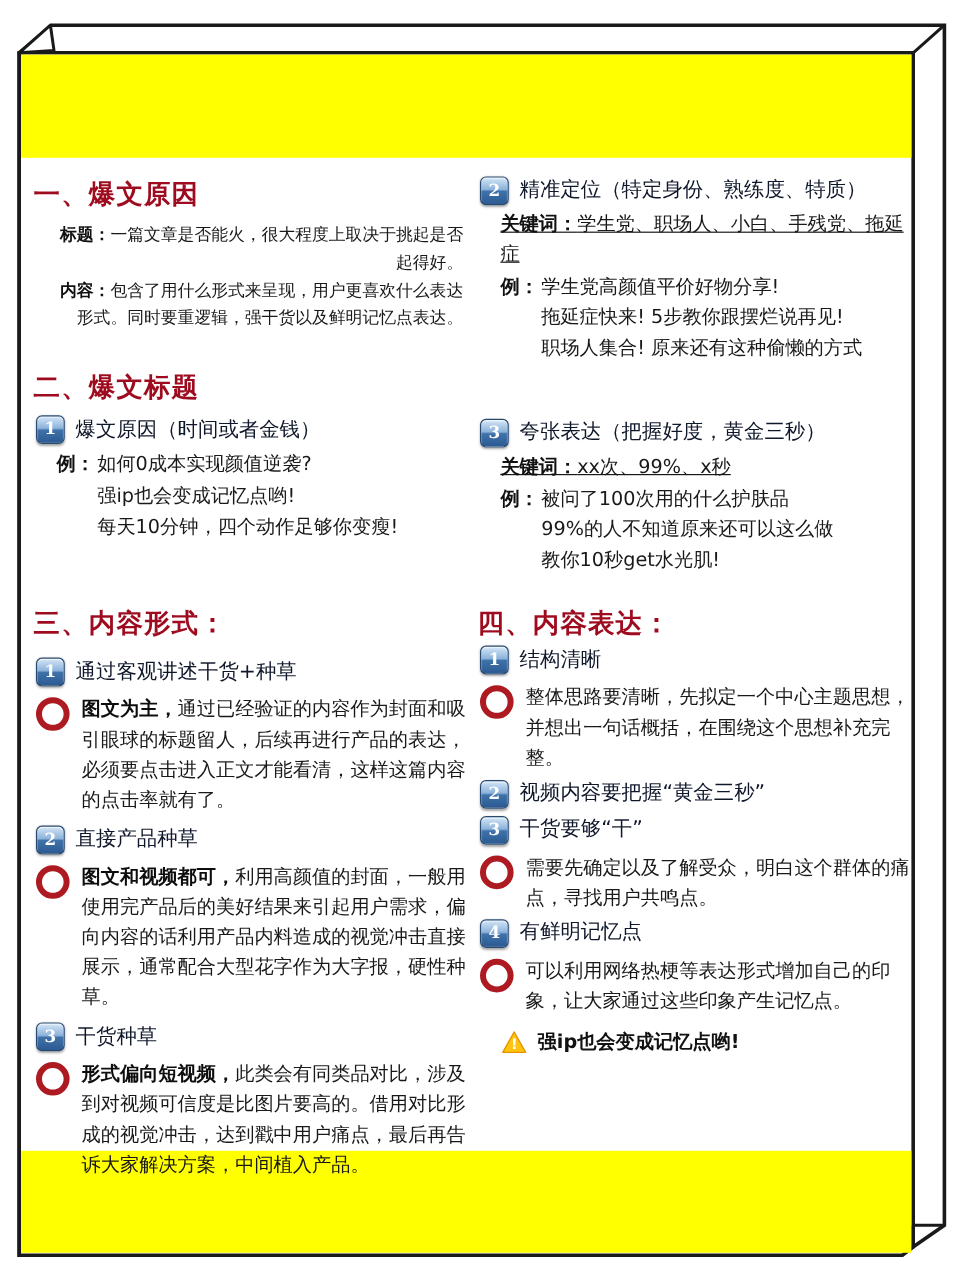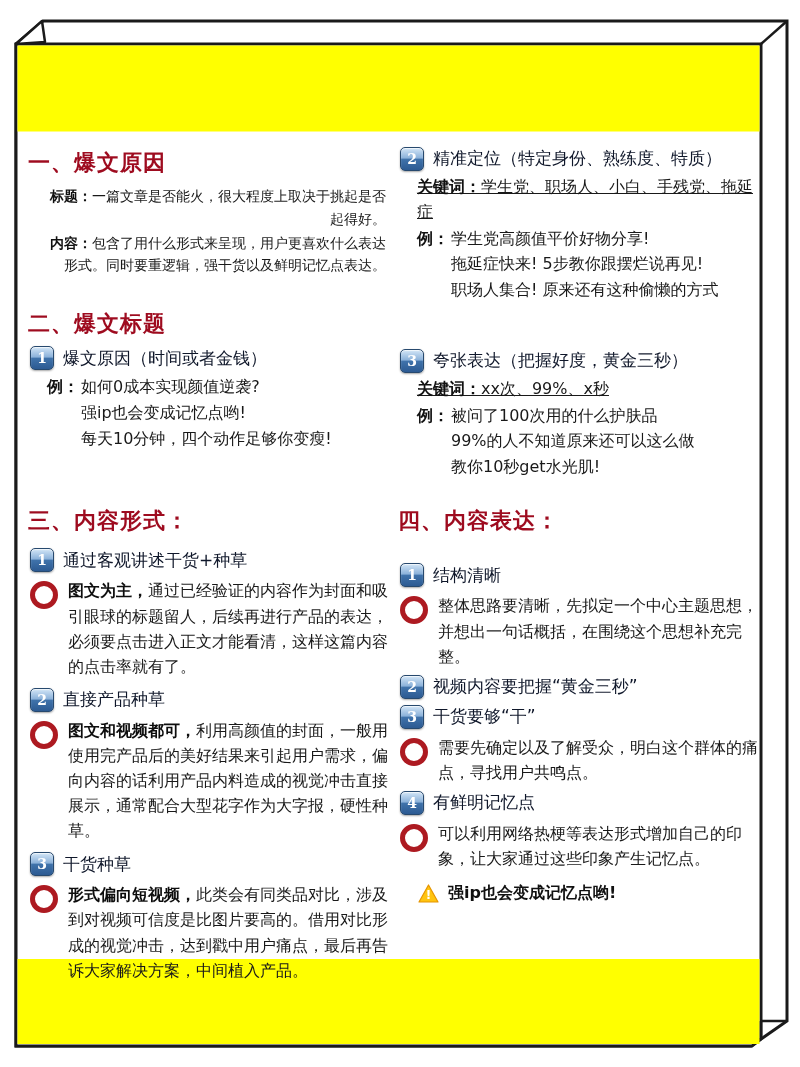--- a/index.html
+++ b/index.html
@@ -143,21 +143,21 @@
         <b class="exlabel">例：</b>
         <div class="exlines">
           <div>被问了100次用的什么护肤品</div>
           <div>99%的人不知道原来还可以这么做</div>
           <div>教你10秒get水光肌!</div>
         </div>
       </div>
     </div>
 
     <div class="block" style="top:508px;left:398px;width:362px">
-      <h2 class="sec" style="margin-bottom:29px">四、内容表达：</h2>
+      <h2 class="sec" style="margin-bottom:4px">四、内容表达：</h2>
 
       <div class="bitem" style="margin-bottom:6px">
         <div class="item-head">
           <span class="badge">1</span>
           <span class="item-title">结构清晰</span>
         </div>
         <div class="bullet-row">
           <span class="ring"></span>
           <p>整体思路要清晰，先拟定一个中心主题思想，并想出一句话概括，在围绕这个思想补充完整。</p>
         </div>

